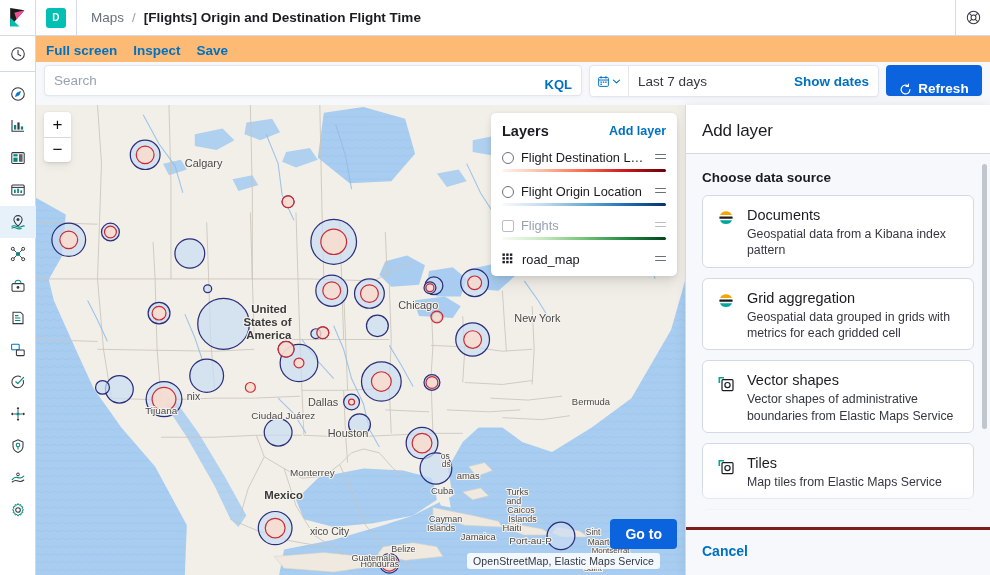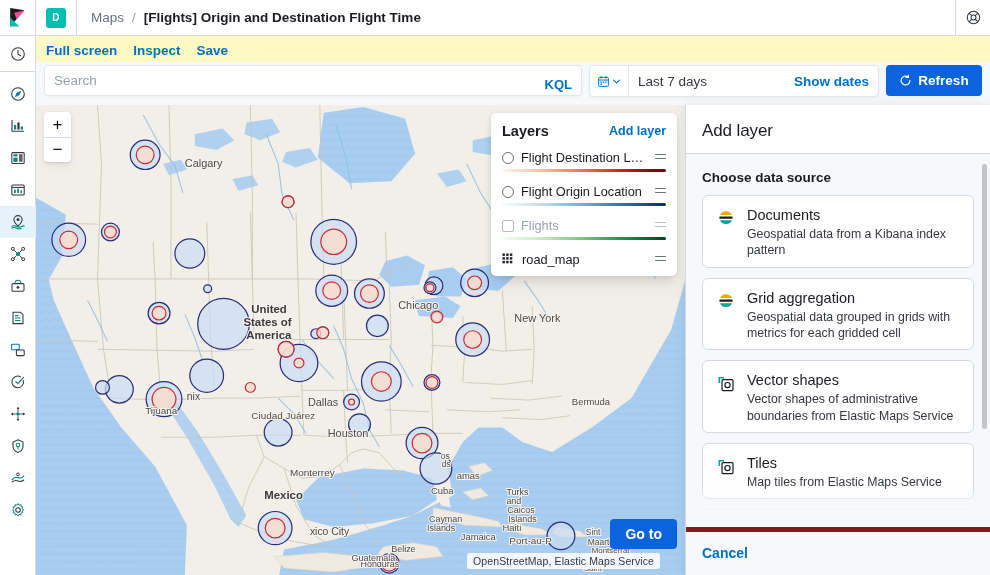--- a/index.html
+++ b/index.html
@@ -41,21 +41,21 @@
   }
   .nav-item { width: 36px; height: 32px; display:flex; align-items:center; justify-content:center; }
   .nav-item.recent { height: 36px; border-bottom: 1px solid #d3dae6; width: 36px; margin-bottom: 6px;}
   .nav-item.selected { background: #e6f1fa; }
   .nav-item svg { display: block; }
 
   .content { flex: 1; display: flex; flex-direction: column; min-width: 0; position: relative; }
 
   
   .apptoolbar {
-    background: #fef9c3; border-bottom: 0px;
+    background: #fdba74; border-bottom: 0px;
     padding: 7px 8px 0 8px;
   }
   .toolbar-links { display: flex; gap: 16px; padding-left: 2px; padding-bottom: 4px; }
   .tlink { color: #0071c2; font-size: 13.5px; font-weight: 600; cursor: pointer; }
 
   
   .querybar { display: flex; gap: 7px; padding: 3px 8px 8px 8px; background: #f7f8fc; }
   .searchbox {
     flex: 1; height: 31px; background: #fff; border: 1px solid #e3e6ed; border-radius: 4px;
     display: flex; align-items: center; padding: 0 9px;
@@ -72,21 +72,21 @@
     display: flex; align-items: stretch;
     box-shadow: 0 1px 1px -1px rgba(152,162,179,.2), 0 1px 5px -2px rgba(152,162,179,.2);
   }
   .cal-btn { width: 39px; display:flex; align-items:center; justify-content:center; gap:2px;
     border-right: 1px solid #e3e6ed; cursor: pointer; }
   .date-text { flex:1; display:flex; align-items:center; padding-left: 9px; font-size: 13.5px; }
   .show-dates { display:flex; align-items:center; padding-right: 9px; color:#0071c2;
     font-size: 13.5px; font-weight: 600; cursor:pointer;}
   .refresh-btn {
     width: 96px; height: 31px; background: #0B64DD; color: #fff; border-radius: 4px;
-    display:flex; align-items:center; justify-content:center; gap: 6px;
+    display:flex; align-items:flex-end; justify-content:center; gap: 6px;
     font-size: 13.5px; font-weight: 600; cursor: pointer;
     box-shadow: 0 1px 1px -1px rgba(152,162,179,.2), 0 1px 5px -2px rgba(152,162,179,.2);
   }
 
   
   .mainrow { flex: 1; display: flex; min-height: 0; position: relative; }
   .mapwrap { flex: 1; position: relative; overflow: hidden; background: #f2efe9; }
   .mapsvg { position: absolute; inset: 0; width: 100%; height: 100%; display:block;}
 
   
@@ -157,21 +157,21 @@
   .src-icon { width: 20px; min-width: 20px; padding-top: 2px; }
   .src-title { font-size: 14.5px; color:#1a1c21; margin-bottom: 3px; }
   .src-desc { font-size: 12.3px; color:#343741; line-height: 1.33; }
   .fade-card { position: relative; }
   .flyout-fade {
     position:absolute; left:0; right:0; bottom:0; height: 42px;
     background: linear-gradient(to bottom, rgba(247,248,252,0), #f7f8fc 72%);
     pointer-events: none;
   }
   .flyout-footer {
-    border-top: 5px solid #7f1d1d; background: #f7f8fc; padding: 13px 16px; height: 48px;
+    border-top: 3px solid #7f1d1d; background: #f7f8fc; padding: 13px 16px; height: 48px;
   }
   .cancel-link { color:#0071c2; font-size: 14px; font-weight: 600; cursor: pointer; }
   .flyout-scrollbar {
     position: absolute; right: 3px; top: 10px; width: 5px; height: 265px;
     background: rgba(105,112,125,.38); border-radius: 3px;
   }
 </style>
 </head>
 <body>
 

